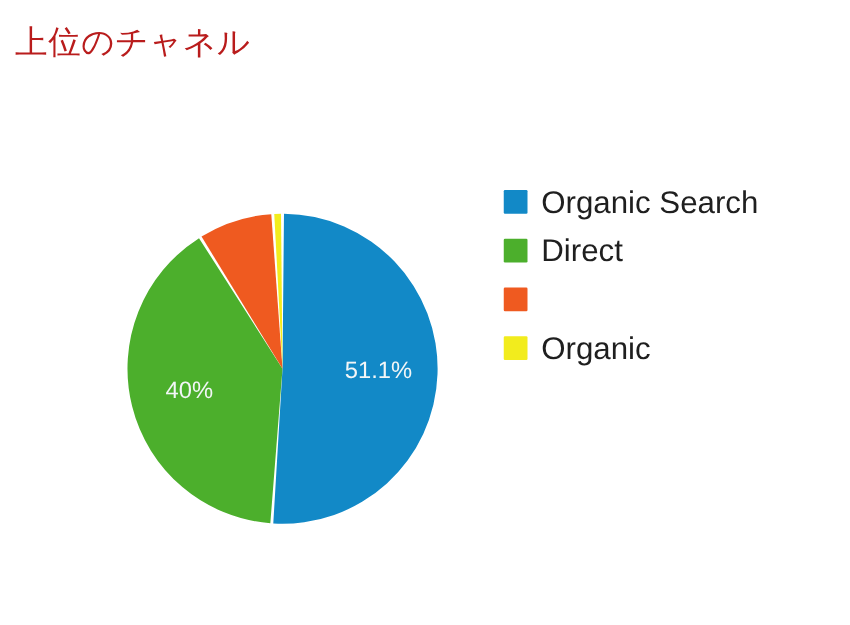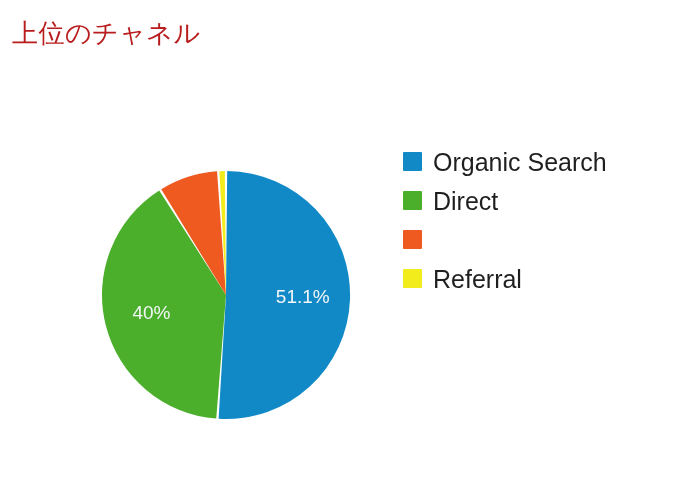--- a/index.html
+++ b/index.html
@@ -115,17 +115,17 @@
       </div>
       <div class="legend-item">
         <span class="legend-swatch" style="background: rgb(76, 175, 44);"></span>
         <span class="legend-label">Direct</span>
       </div>
       <div class="legend-item">
         <span class="legend-swatch" style="background: rgb(239, 90, 32);"></span>
       </div>
       <div class="legend-item">
         <span class="legend-swatch" style="background: rgb(242, 236, 29);"></span>
-        <span class="legend-label">Referral</span>
+        <span class="legend-label">Organic</span>
       </div>
     </div>
 
 </div>
 
 </body></html>

